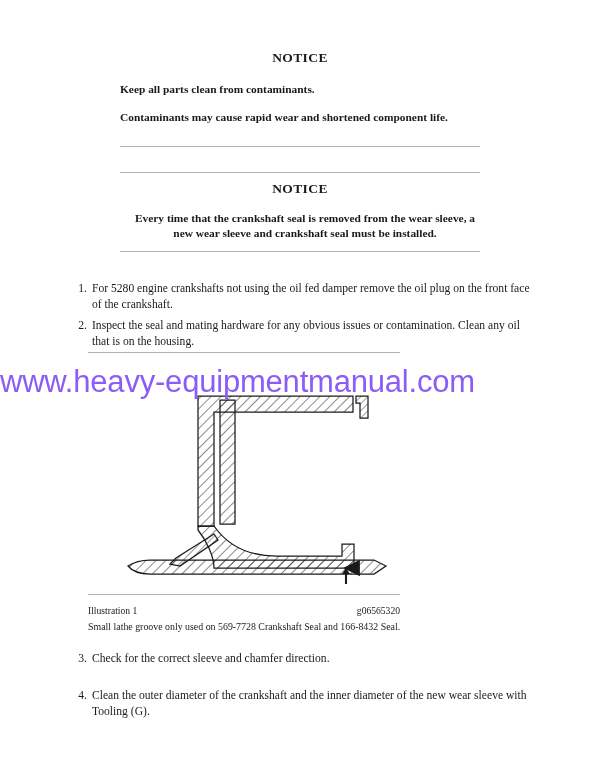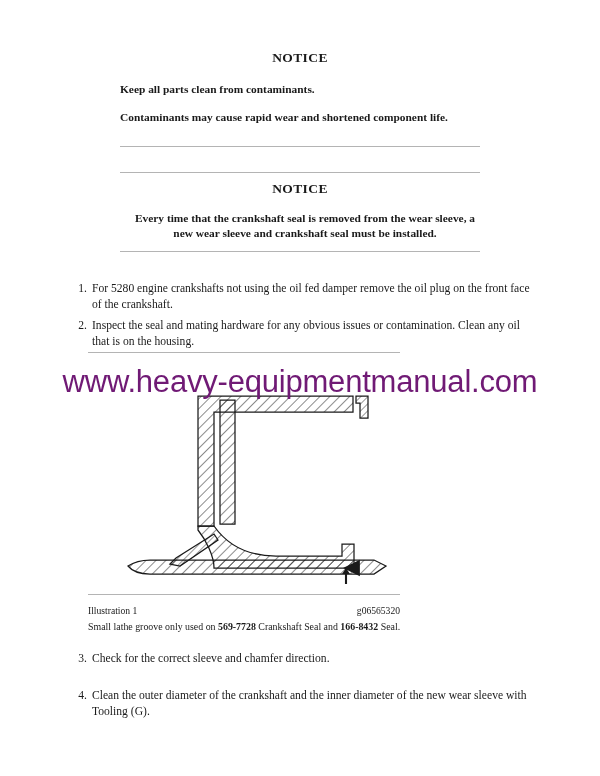--- a/index.html
+++ b/index.html
@@ -86,22 +86,21 @@
     height: 208px;
   }
   .illustration svg { display: block; }
 
   
   .watermark {
     position: absolute;
     left: 0;
     top: 366px;
     width: 600px;
-    text-align: center;
-    color: #701a75;
+    color: #8b5cf6;
     font-family: "Liberation Sans", "DejaVu Sans", sans-serif;
     font-size: 31px;
     line-height: 1;
     white-space: nowrap;
     letter-spacing: -0.2px;
     pointer-events: none;
     z-index: 5;
   }
 
   
@@ -113,21 +112,21 @@
     display: flex;
     justify-content: space-between;
     align-items: baseline;
   }
   .caption-sub {
     position: absolute;
     left: 88px;
     width: 340px;
     font-size: 9.9px;
   }
-  .caption-sub b { font-weight: bold; }
+  .caption-sub b { font-weight: normal; }
 </style>
 </head>
 <body>
 
 <div class="page">
 
   <div class="notice-block" style="top:50px;">
     <p class="notice-title">NOTICE</p>
   </div>
   <div class="notice-block" style="top:110px;">

